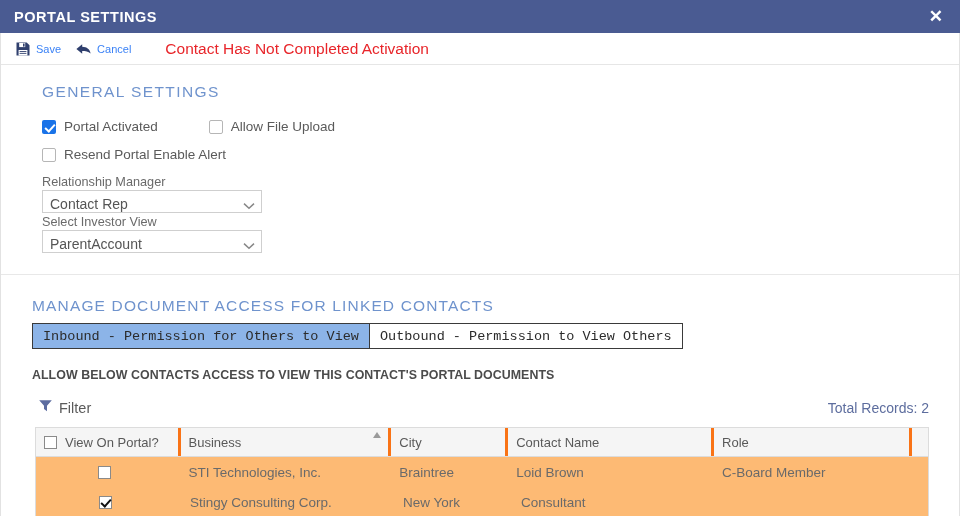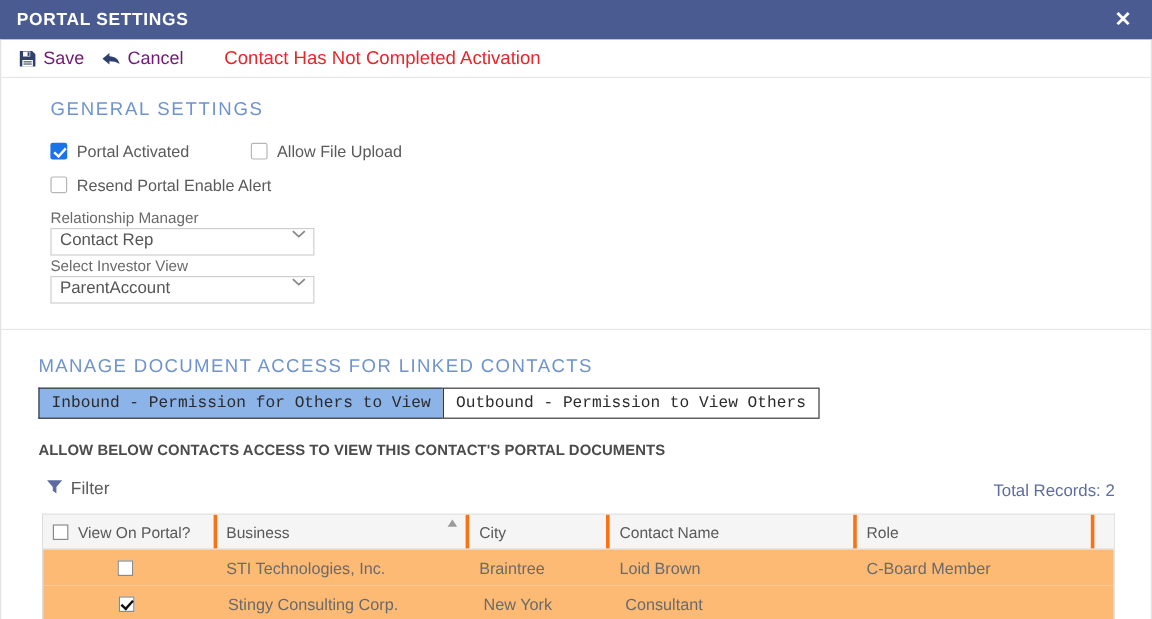--- a/index.html
+++ b/index.html
@@ -67,22 +67,22 @@
     gap: 0;
   }
   .tb-btn {
     display: flex;
     align-items: center;
     gap: 5px;
     cursor: pointer;
     margin-right: 14px;
   }
   .tb-label {
-    font-size: 15px;
-    color: #701a75;
+    font-size: 11px;
+    color: #3b82f6;
   }
   .tb-icon { display:flex; align-items:center; }
   .warn-text {
     font-size: 15.5px;
     color: #e8252a;
     margin-left: 20px;
   }
 
   
   .section-general {
@@ -96,21 +96,21 @@
     margin: 0 0 18px 0;
     font-weight: 400;
   }
   .cb-row {
     display: flex;
     align-items: center;
     margin-bottom: 13px;
   }
   .cb-item {
     display: flex;
-    align-items: flex-start;
+    align-items: flex-end;
     gap: 8px;
     cursor: pointer;
   }
   .cb-item .lbl {
     font-size: 13.5px;
     color: #5a5a5a;
   }
   .spacer-gap { width: 51px; }
 
   
@@ -143,23 +143,23 @@
     font-size: 12.7px;
     color: #6a6a6a;
     margin: 2px 0 1px 0;
   }
   .select-box {
     width: 220px;
     height: 23px;
     border: 1px solid #cfcfcf;
     background: #fff;
     display: flex;
-    align-items: flex-start;
+    align-items: flex-end;
     justify-content: space-between;
-    padding: 0 6px 18px 7px;
+    padding: 0 6px 0 7px;
     font-size: 14px;
     color: #555;
     cursor: pointer;
     margin-bottom: 2px;
   }
   .chev {
     color: #777;
     font-size: 11px;
     line-height: 1;
   }

